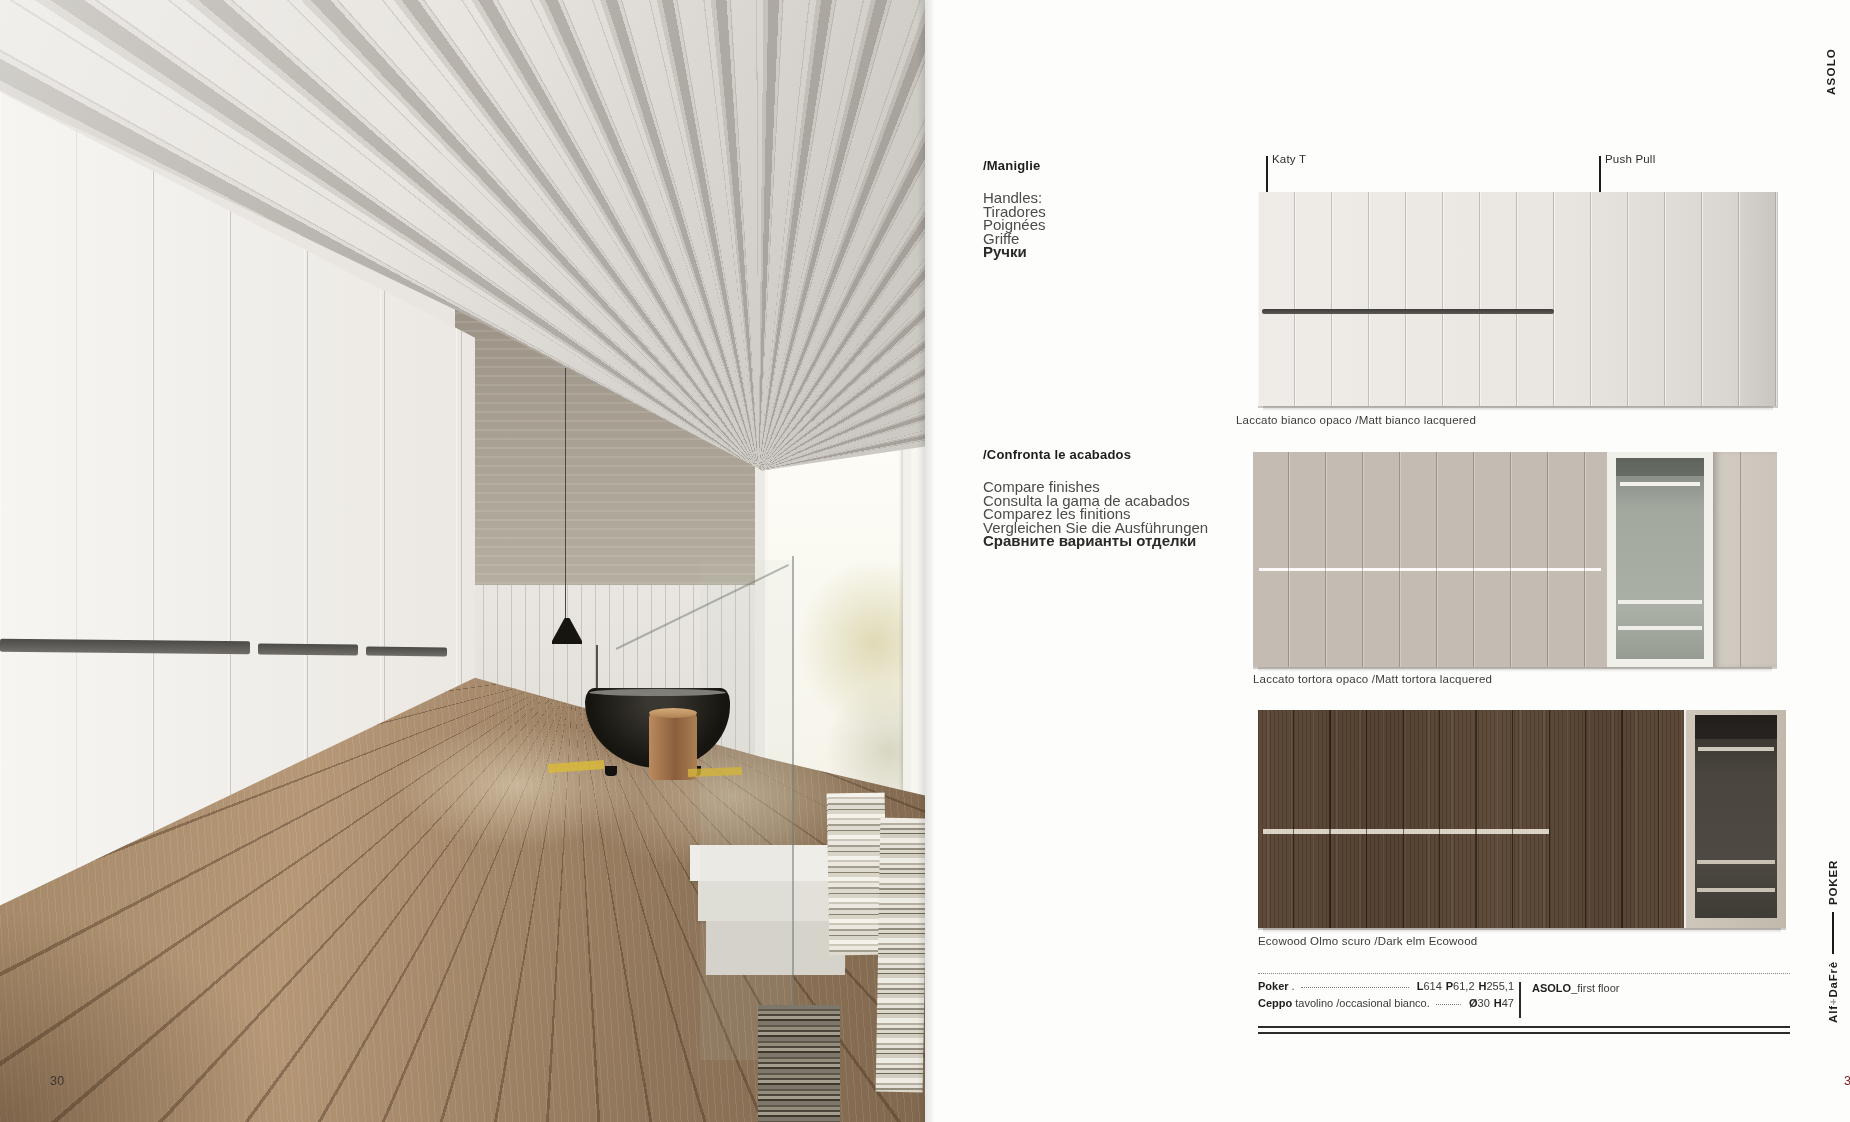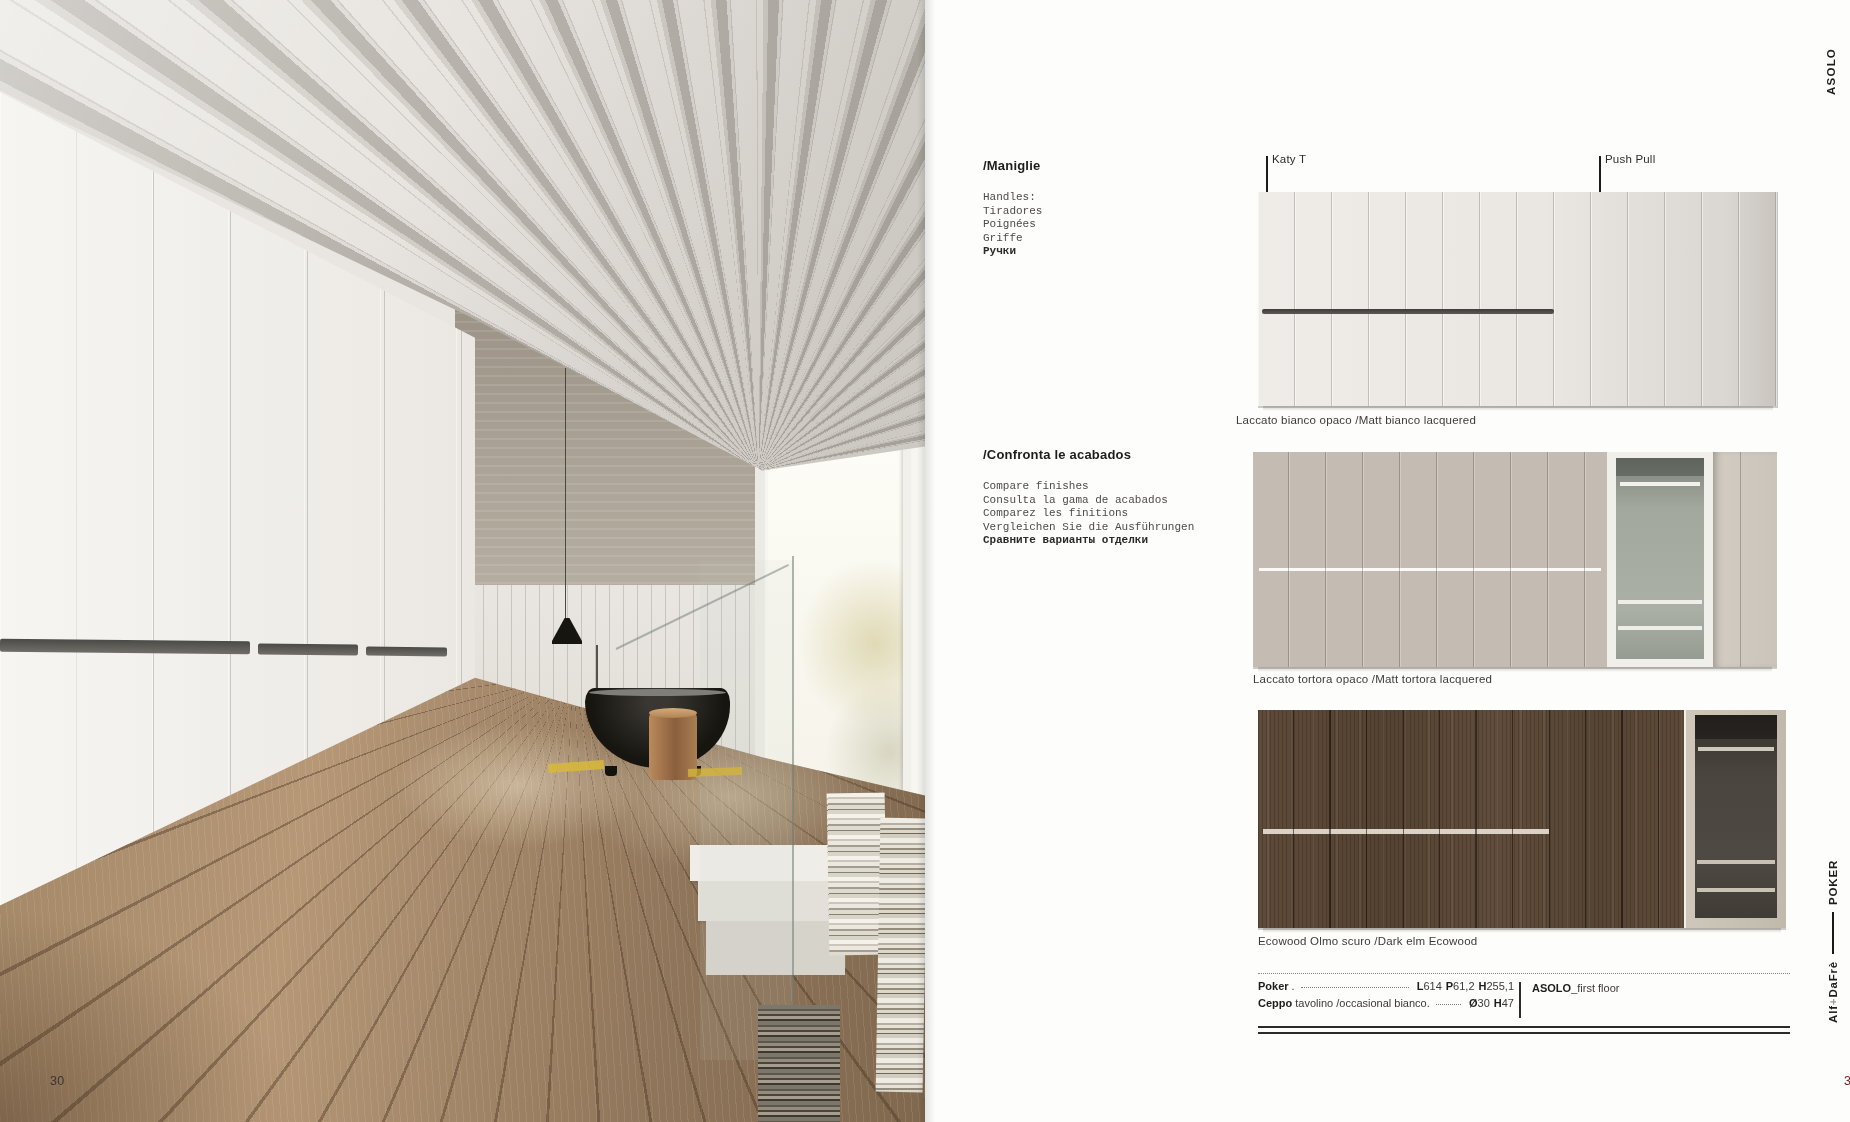--- a/index.html
+++ b/index.html
@@ -85,21 +85,21 @@
     background:repeating-linear-gradient(180deg,#efece4 0 5px,#b5afa2 5px 7px,#e6e2d8 7px 10px,#948d7e 10px 12px,#dcd7cb 12px 15px,#6e6857 15px 16px,#d2cdc0 16px 20px);}
   .ph-books3{left:758px;top:1005px;width:82px;height:117px;z-index:14;
     background:repeating-linear-gradient(180deg,#7d776b 0 4px,#5d5749 4px 6px,#948d7e 6px 9px,#4a453a 9px 11px,#a59e8e 11px 14px,#3c382e 14px 16px);}
   .page-num{z-index:20;font-size:12.5px;letter-spacing:.3px;}
   .page-num.left{left:50px;top:1074px;color:#3a352f;}
   .page-num.right{left:1844px;top:1074px;color:#7f1d1d;}
   .gutter{left:917px;top:0;width:18px;height:1122px;z-index:19;
     background:linear-gradient(90deg,rgba(0,0,0,0) 0%,rgba(0,0,0,.10) 45%,rgba(0,0,0,0) 100%);}
 
   
-  .rp-text{color:#4d4b48;font-size:11px;line-height:13.6px;font-family:Liberation Mono, monospace;}
+  .rp-text{color:#4d4b48;font-size:15px;line-height:13.6px;}
   .rp-head{color:#1d1d1b;font-weight:bold;font-size:13px;letter-spacing:.2px;}
   .maniglie-head{left:983px;top:158px;}
   .maniglie-list{left:983px;top:191px;}
   .finiture-head{left:983px;top:447px;}
   .finiture-list{left:983px;top:480px;}
   .trl span{display:block;}
   .trl .bold{font-weight:bold;color:#2a2a27;}
 
   .callout-label{font-size:11.5px;color:#2e2d2b;letter-spacing:.2px;}
   .katy-label{left:1272px;top:153px;}

